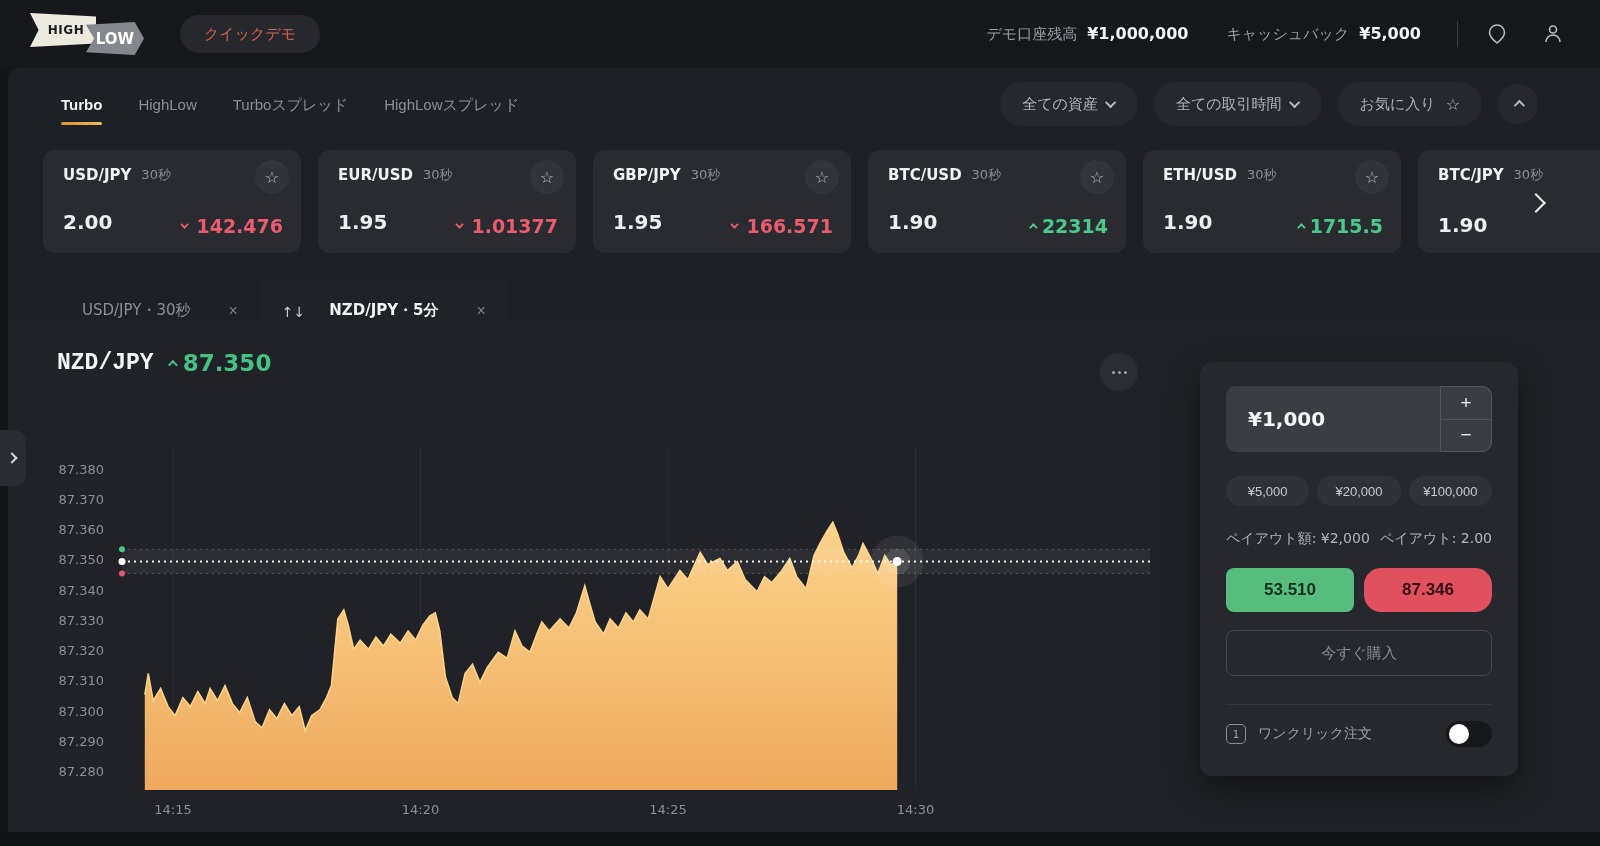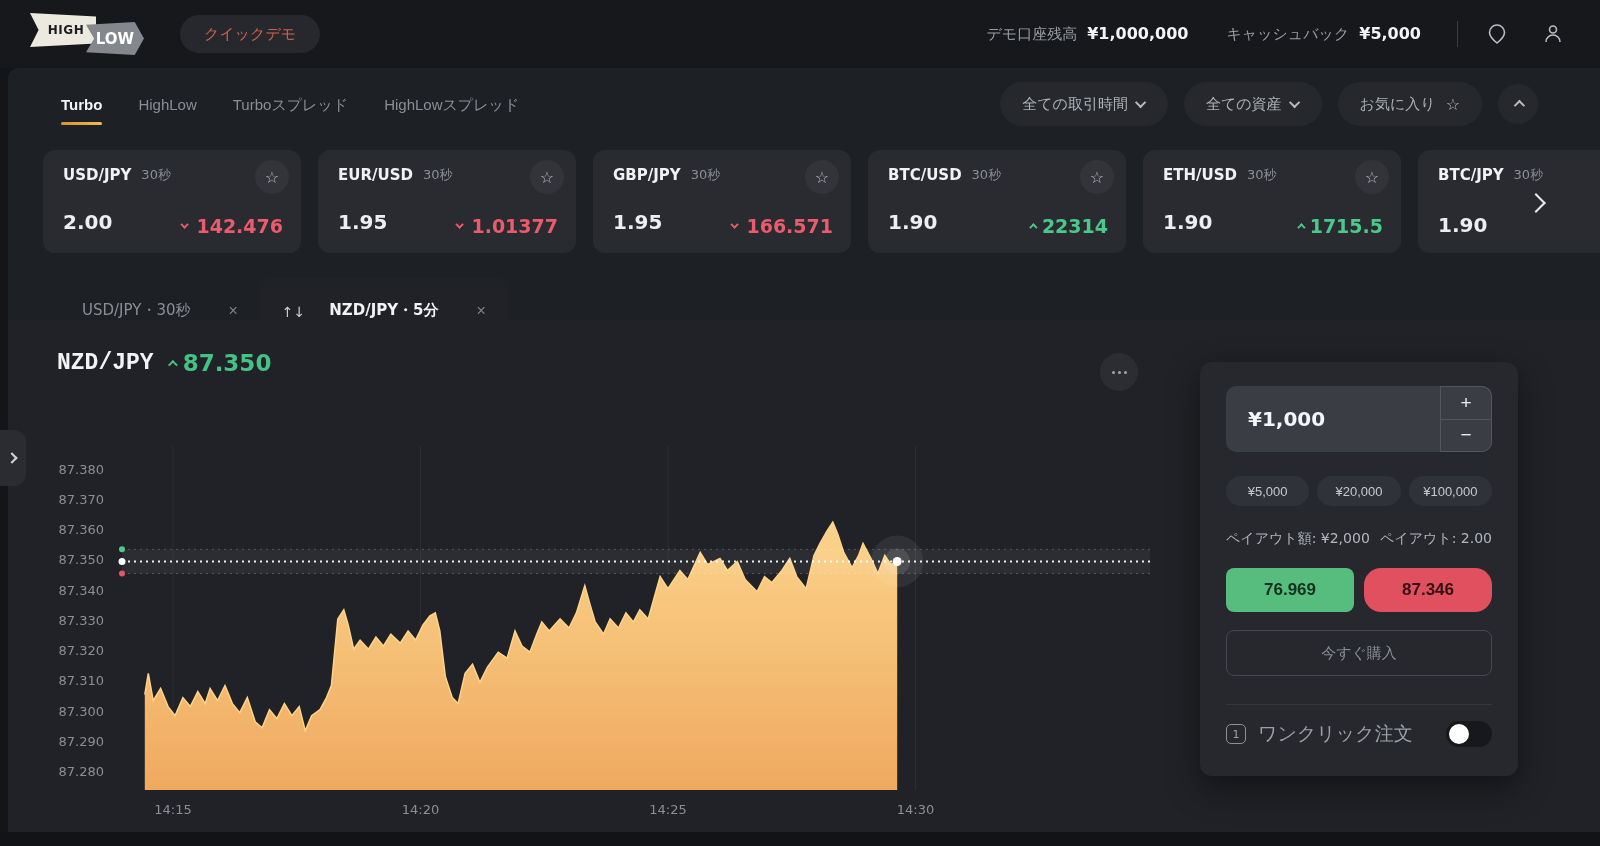--- a/index.html
+++ b/index.html
@@ -116,21 +116,21 @@
   .trade-btns { display:flex; gap:10px; margin-top:20px; }
   .trade-btn { flex:1; height:44px; border:none; border-radius:8px; font-size:17px; font-weight:bold; cursor:pointer; }
   .trade-btn.high { background:#57bd7e; color:#14301e; }
   .trade-btn.low { background:#e0505f; color:#331014;border-radius:17px; }
   .buy-btn { width:100%; height:46px; margin-top:18px; background:none; border:1px solid #45484e; border-radius:8px;
     color:#8a8e94; font-size:15px; cursor:pointer; }
   .panel-footer { margin-top:28px; border-top:1px solid #35373d; padding-top:16px;
     display:flex; align-items:center; }
   .oneclick-icon { width:20px; height:20px; border:1.5px solid #8d9196; border-radius:5px; color:#9da1a6;
     font-size:11px; display:flex; align-items:center; justify-content:center; margin-right:12px; }
-  .oneclick-label { font-size:19px; color:#9da1a6; flex:1; }
+  .oneclick-label { font-size:14px; color:#9da1a6; flex:1; }
   .toggle { width:46px; height:26px; border-radius:13px; background:#17181c; border:none; position:relative; cursor:pointer; }
   .toggle .knob { position:absolute; left:3px; top:3px; width:20px; height:20px; border-radius:50%; background:#fff; }
 
   .footer-strip { position:absolute; left:0; top:832px; width:1600px; height:14px; background:#121316; z-index:35; }
 </style>
 </head>
 <body>
 
 <header class="topbar">
   <div class="logo">
@@ -168,25 +168,25 @@
     <button class="nav-tab active">
       <span>Turbo</span><div class="underline"></div>
     </button>
     <button class="nav-tab">HighLow</button>
     <button class="nav-tab">Turboスプレッド</button>
     <button class="nav-tab">HighLowスプレッド</button>
   </nav>
 
   <div class="filters">
     <button class="pill">
+      <span>全ての資産</span>
+        <i class="chev down"></i>
+    </button>
+    <button class="pill">
       <span>全ての取引時間</span>
-        <i class="chev down"></i>
-    </button>
-    <button class="pill">
-      <span>全ての資産</span>
         <i class="chev down"></i>
     </button>
     <button class="pill">
       <span>お気に入り</span>
         <span class="star">☆</span>
     </button>
     <button class="round-btn">
       <i class="chev up"></i>
     </button>
   </div>
@@ -365,21 +365,21 @@
       <div class="chips">
         <button class="chip">¥5,000</button>
         <button class="chip">¥20,000</button>
         <button class="chip">¥100,000</button>
       </div>
       <div class="payout-row">
         <span>ペイアウト額: ¥2,000</span>
         <span>ペイアウト: 2.00</span>
       </div>
       <div class="trade-btns">
-        <button class="trade-btn high">76.969</button>
+        <button class="trade-btn high">53.510</button>
         <button class="trade-btn low">87.346</button>
       </div>
       <button class="buy-btn">今すぐ購入</button>
       <div class="panel-footer">
         <span class="oneclick-icon">1</span>
         <span class="oneclick-label">ワンクリック注文</span>
         <button class="toggle">
             <span class="knob"></span>
           </button>
       </div>

